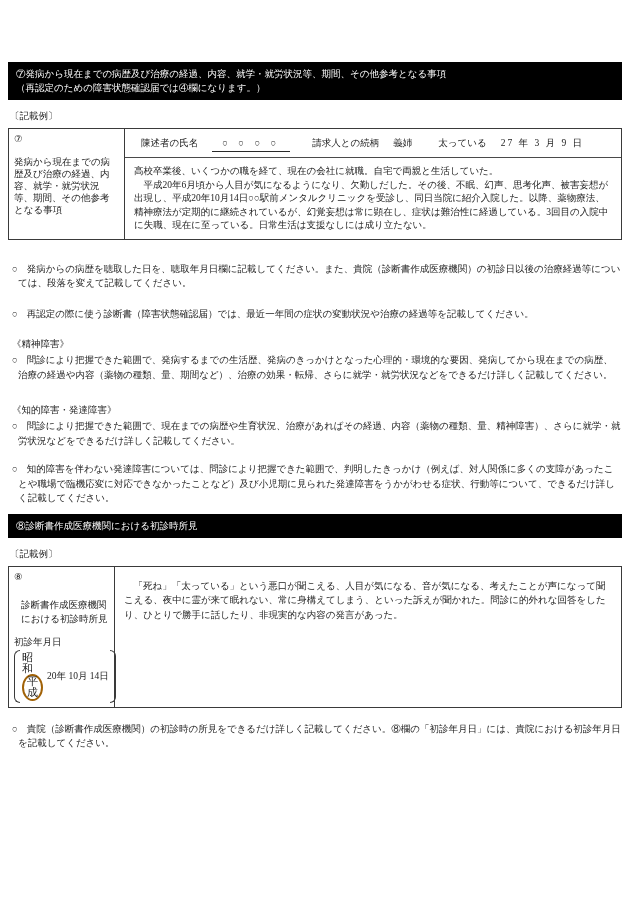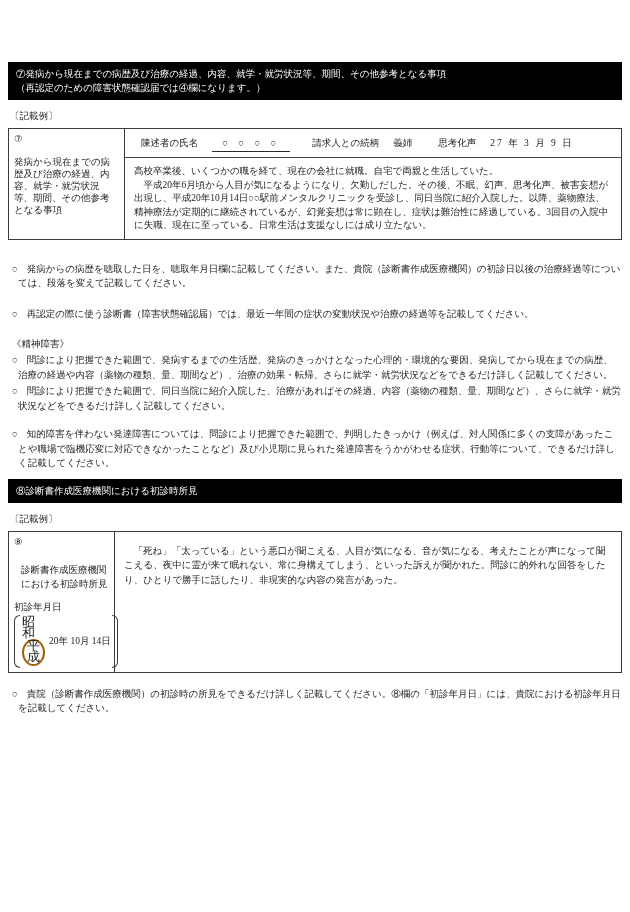--- a/index.html
+++ b/index.html
@@ -115,24 +115,23 @@
   .era-date-inner {
     flex: 1;
     display: flex;
     align-items: center;
     padding: 2px 1px 2px 2px;
   }
   .era-stack {
     display: flex;
     flex-direction: column;
     align-items: flex-start;
-    font-size: 13px;
+    font-size: 11px;
     line-height: 11px;
     margin-right: 4px;
-    font-family: Liberation Mono, monospace;
   }
   .era-circled {
     border: 2px solid #a16207;
     border-radius: 50%;
     padding: 0 3px 1px 3px;
   }
   .exam-date { white-space: nowrap; }
   .t2-body {
     padding: 12px 9px 10px 9px;
     line-height: 14.5px;
@@ -157,21 +156,21 @@
     <div class="left-cell">
       <span class="row-number">⑦</span>
       <div class="row-label">発病から現在までの病歴及び治療の経過、内容、就学・就労状況等、期間、その他参考となる事項</div>
     </div>
     <div class="right-cell">
       <div class="interview-header">
         <span class="fld-label">陳述者の氏名</span>
         <span class="narrator-value">○ ○ ○ ○</span>
         <span class="fld-label">請求人との続柄</span>
         <span class="relation-value">義姉</span>
-        <span class="fld-label">思考化声</span>
+        <span class="fld-label">太っている</span>
         <span class="hearing-date">27 年 3 月 9 日</span>
       </div>
       <div class="t1-body">
         <div>高校卒業後、いくつかの職を経て、現在の会社に就職。自宅で両親と生活していた。</div>
         <div>　平成20年6月頃から人目が気になるようになり、欠勤しだした。その後、不眠、幻声、思考化声、被害妄想が出現し、平成20年10月14日○○駅前メンタルクリニックを受診し、同日当院に紹介入院した。以降、薬物療法、精神療法が定期的に継続されているが、幻覚妄想は常に顕在し、症状は難治性に経過している。3回目の入院中に失職、現在に至っている。日常生活は支援なしには成り立たない。</div>
       </div>
     </div>
   </div>
 
   <div class="bullets">
@@ -180,22 +179,23 @@
     </div>
     <div class="bullet mt16">
       <span class="marker">○</span><span>再認定の際に使う診断書（障害状態確認届）では、最近一年間の症状の変動状況や治療の経過等を記載してください。</span>
     </div>
 
     <div class="subheading">《精神障害》</div>
     <div class="bullet bullet-tight">
       <span class="marker">○</span><span>問診により把握できた範囲で、発病するまでの生活歴、発病のきっかけとなった心理的・環境的な要因、発病してから現在までの病歴、治療の経過や内容（薬物の種類、量、期間など）、治療の効果・転帰、さらに就学・就労状況などをできるだけ詳しく記載してください。</span>
     </div>
 
+    <div class="subheading2">《知的障害・発達障害》</div>
     <div class="bullet bullet-tight">
-      <span class="marker">○</span><span>問診により把握できた範囲で、同日当院に紹介入院した、治療があればその経過、内容（薬物の種類、量、期間など）、さらに就学・就労状況などをできるだけ詳しく記載してください。</span>
+      <span class="marker">○</span><span>問診により把握できた範囲で、現在までの病歴や生育状況、治療があればその経過、内容（薬物の種類、量、精神障害）、さらに就学・就労状況などをできるだけ詳しく記載してください。</span>
     </div>
     <div class="bullet mt14">
       <span class="marker">○</span><span>知的障害を伴わない発達障害については、問診により把握できた範囲で、判明したきっかけ（例えば、対人関係に多くの支障があったことや職場で臨機応変に対応できなかったことなど）及び小児期に見られた発達障害をうかがわせる症状、行動等について、できるだけ詳しく記載してください。</span>
     </div>
   </div>
 
   <div class="black-bar mt8">
     <div>⑧診断書作成医療機関における初診時所見</div>
   </div>
 

